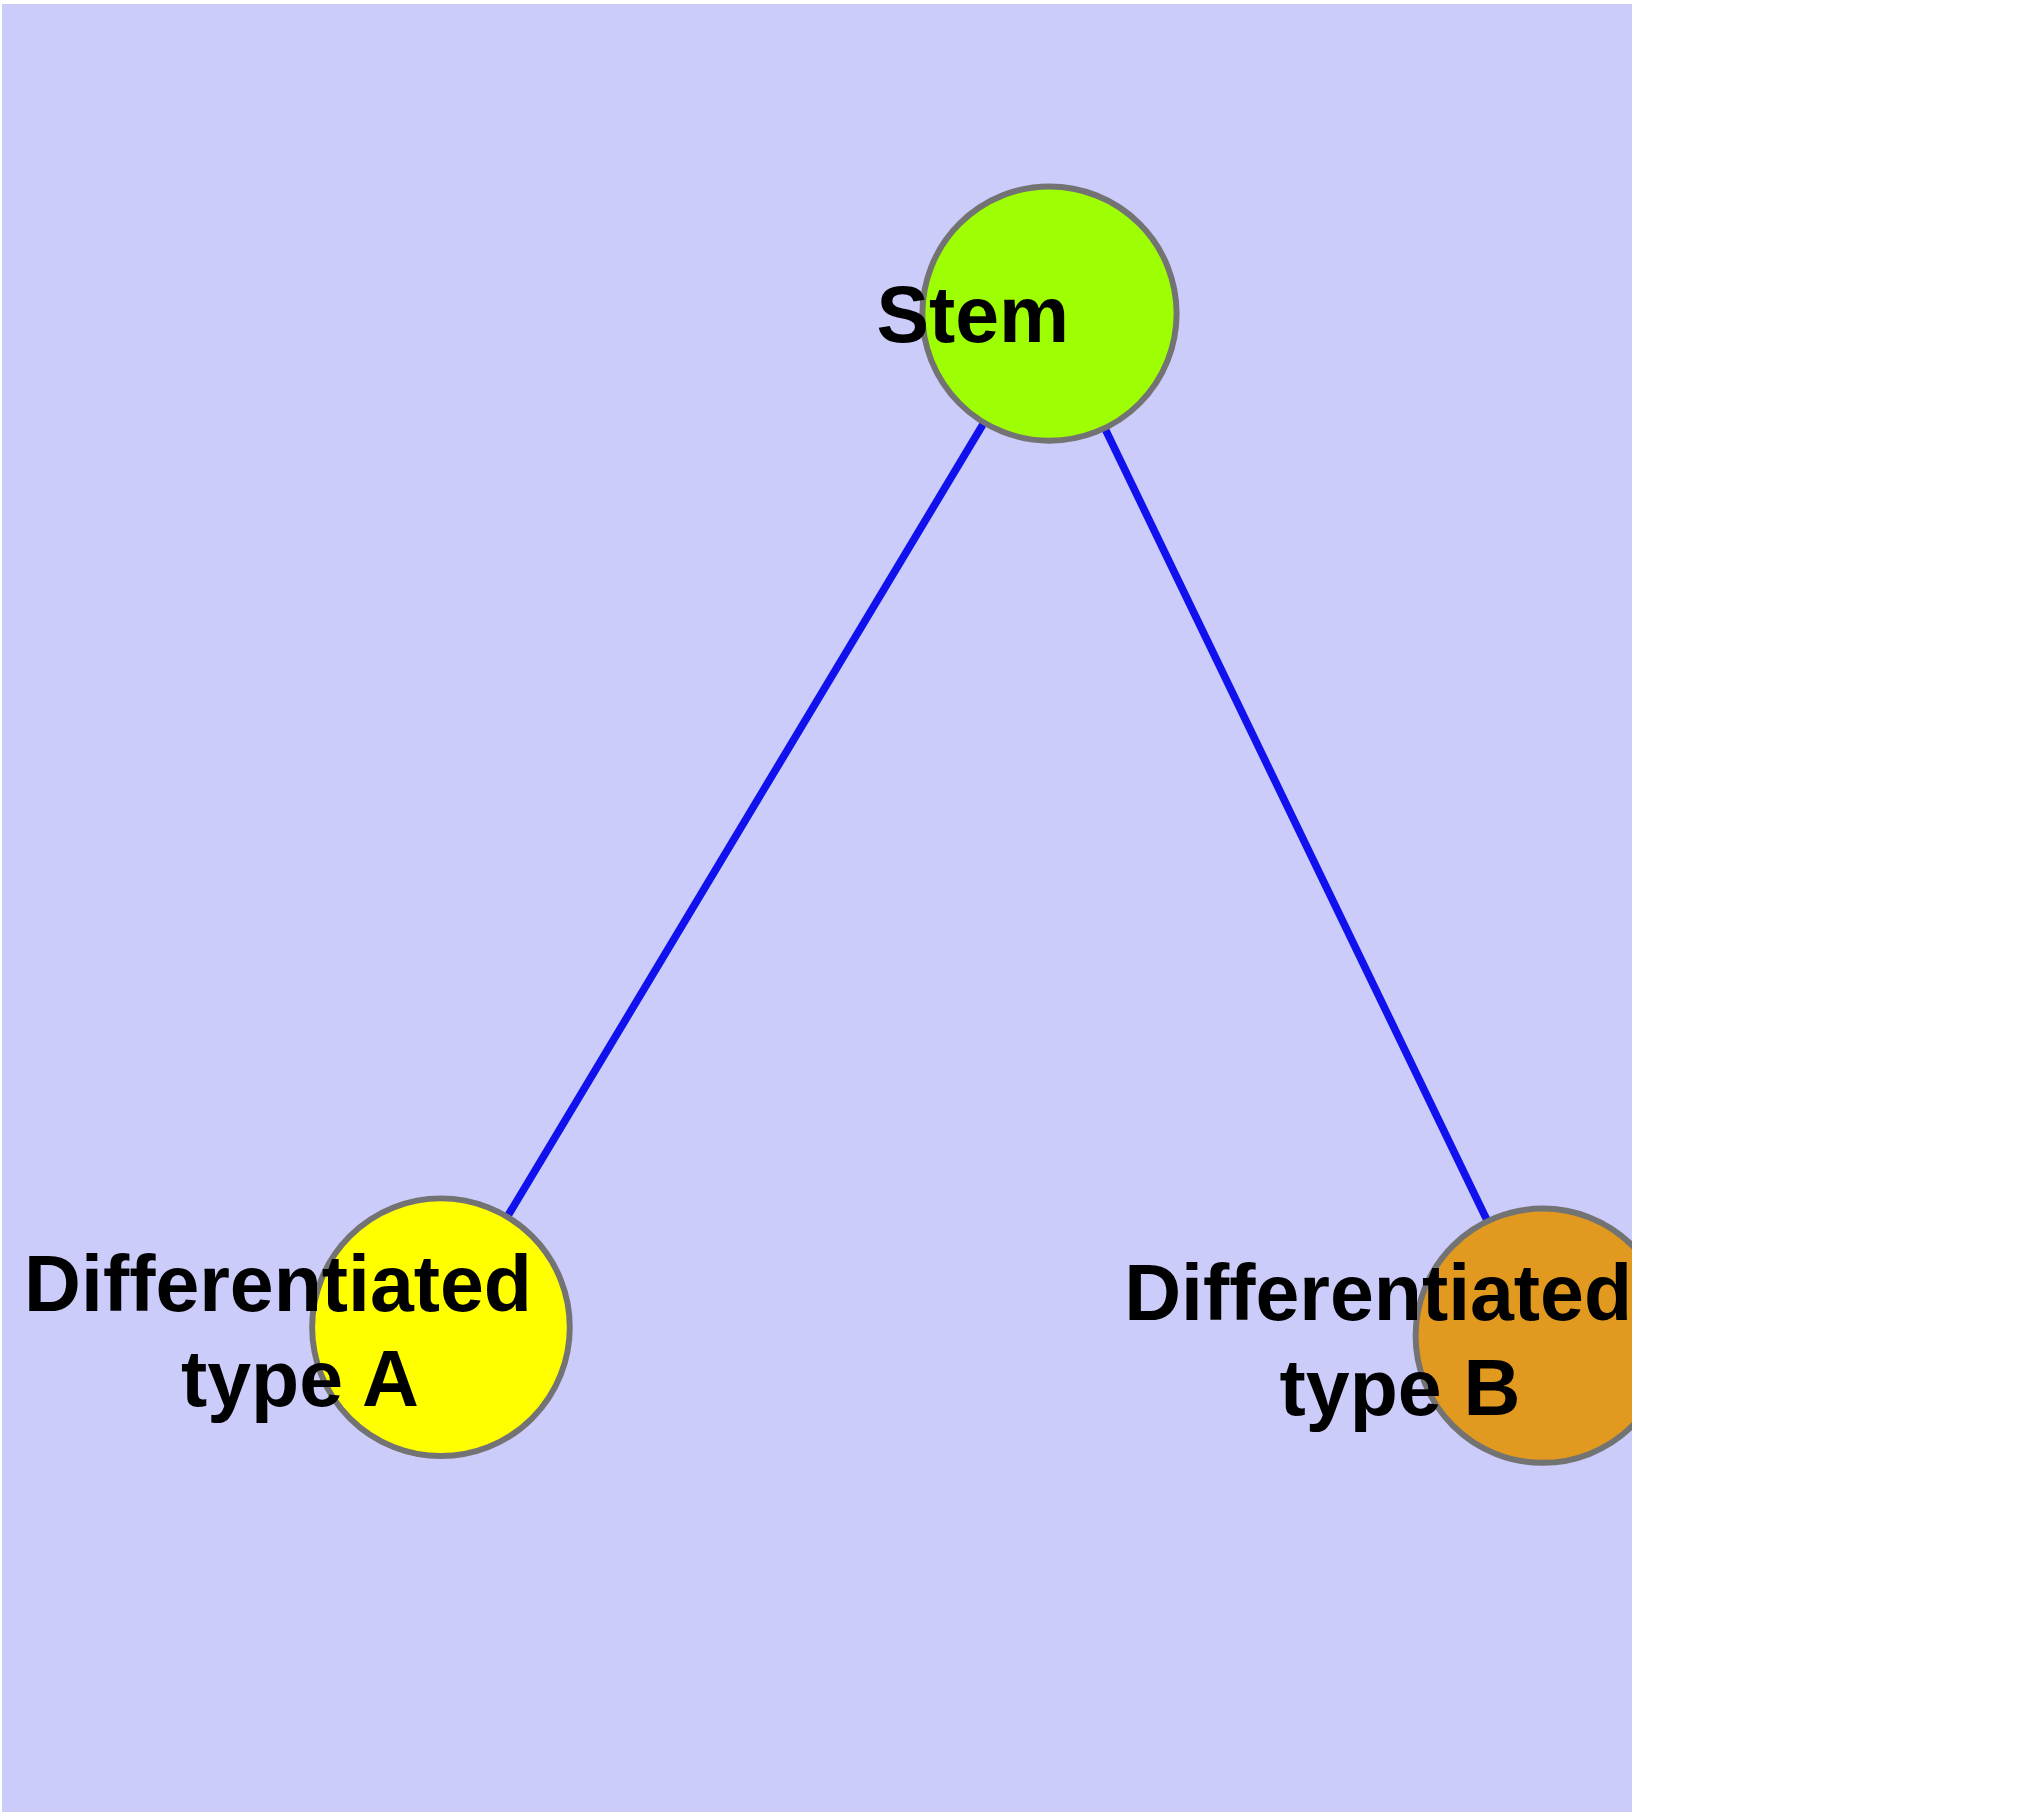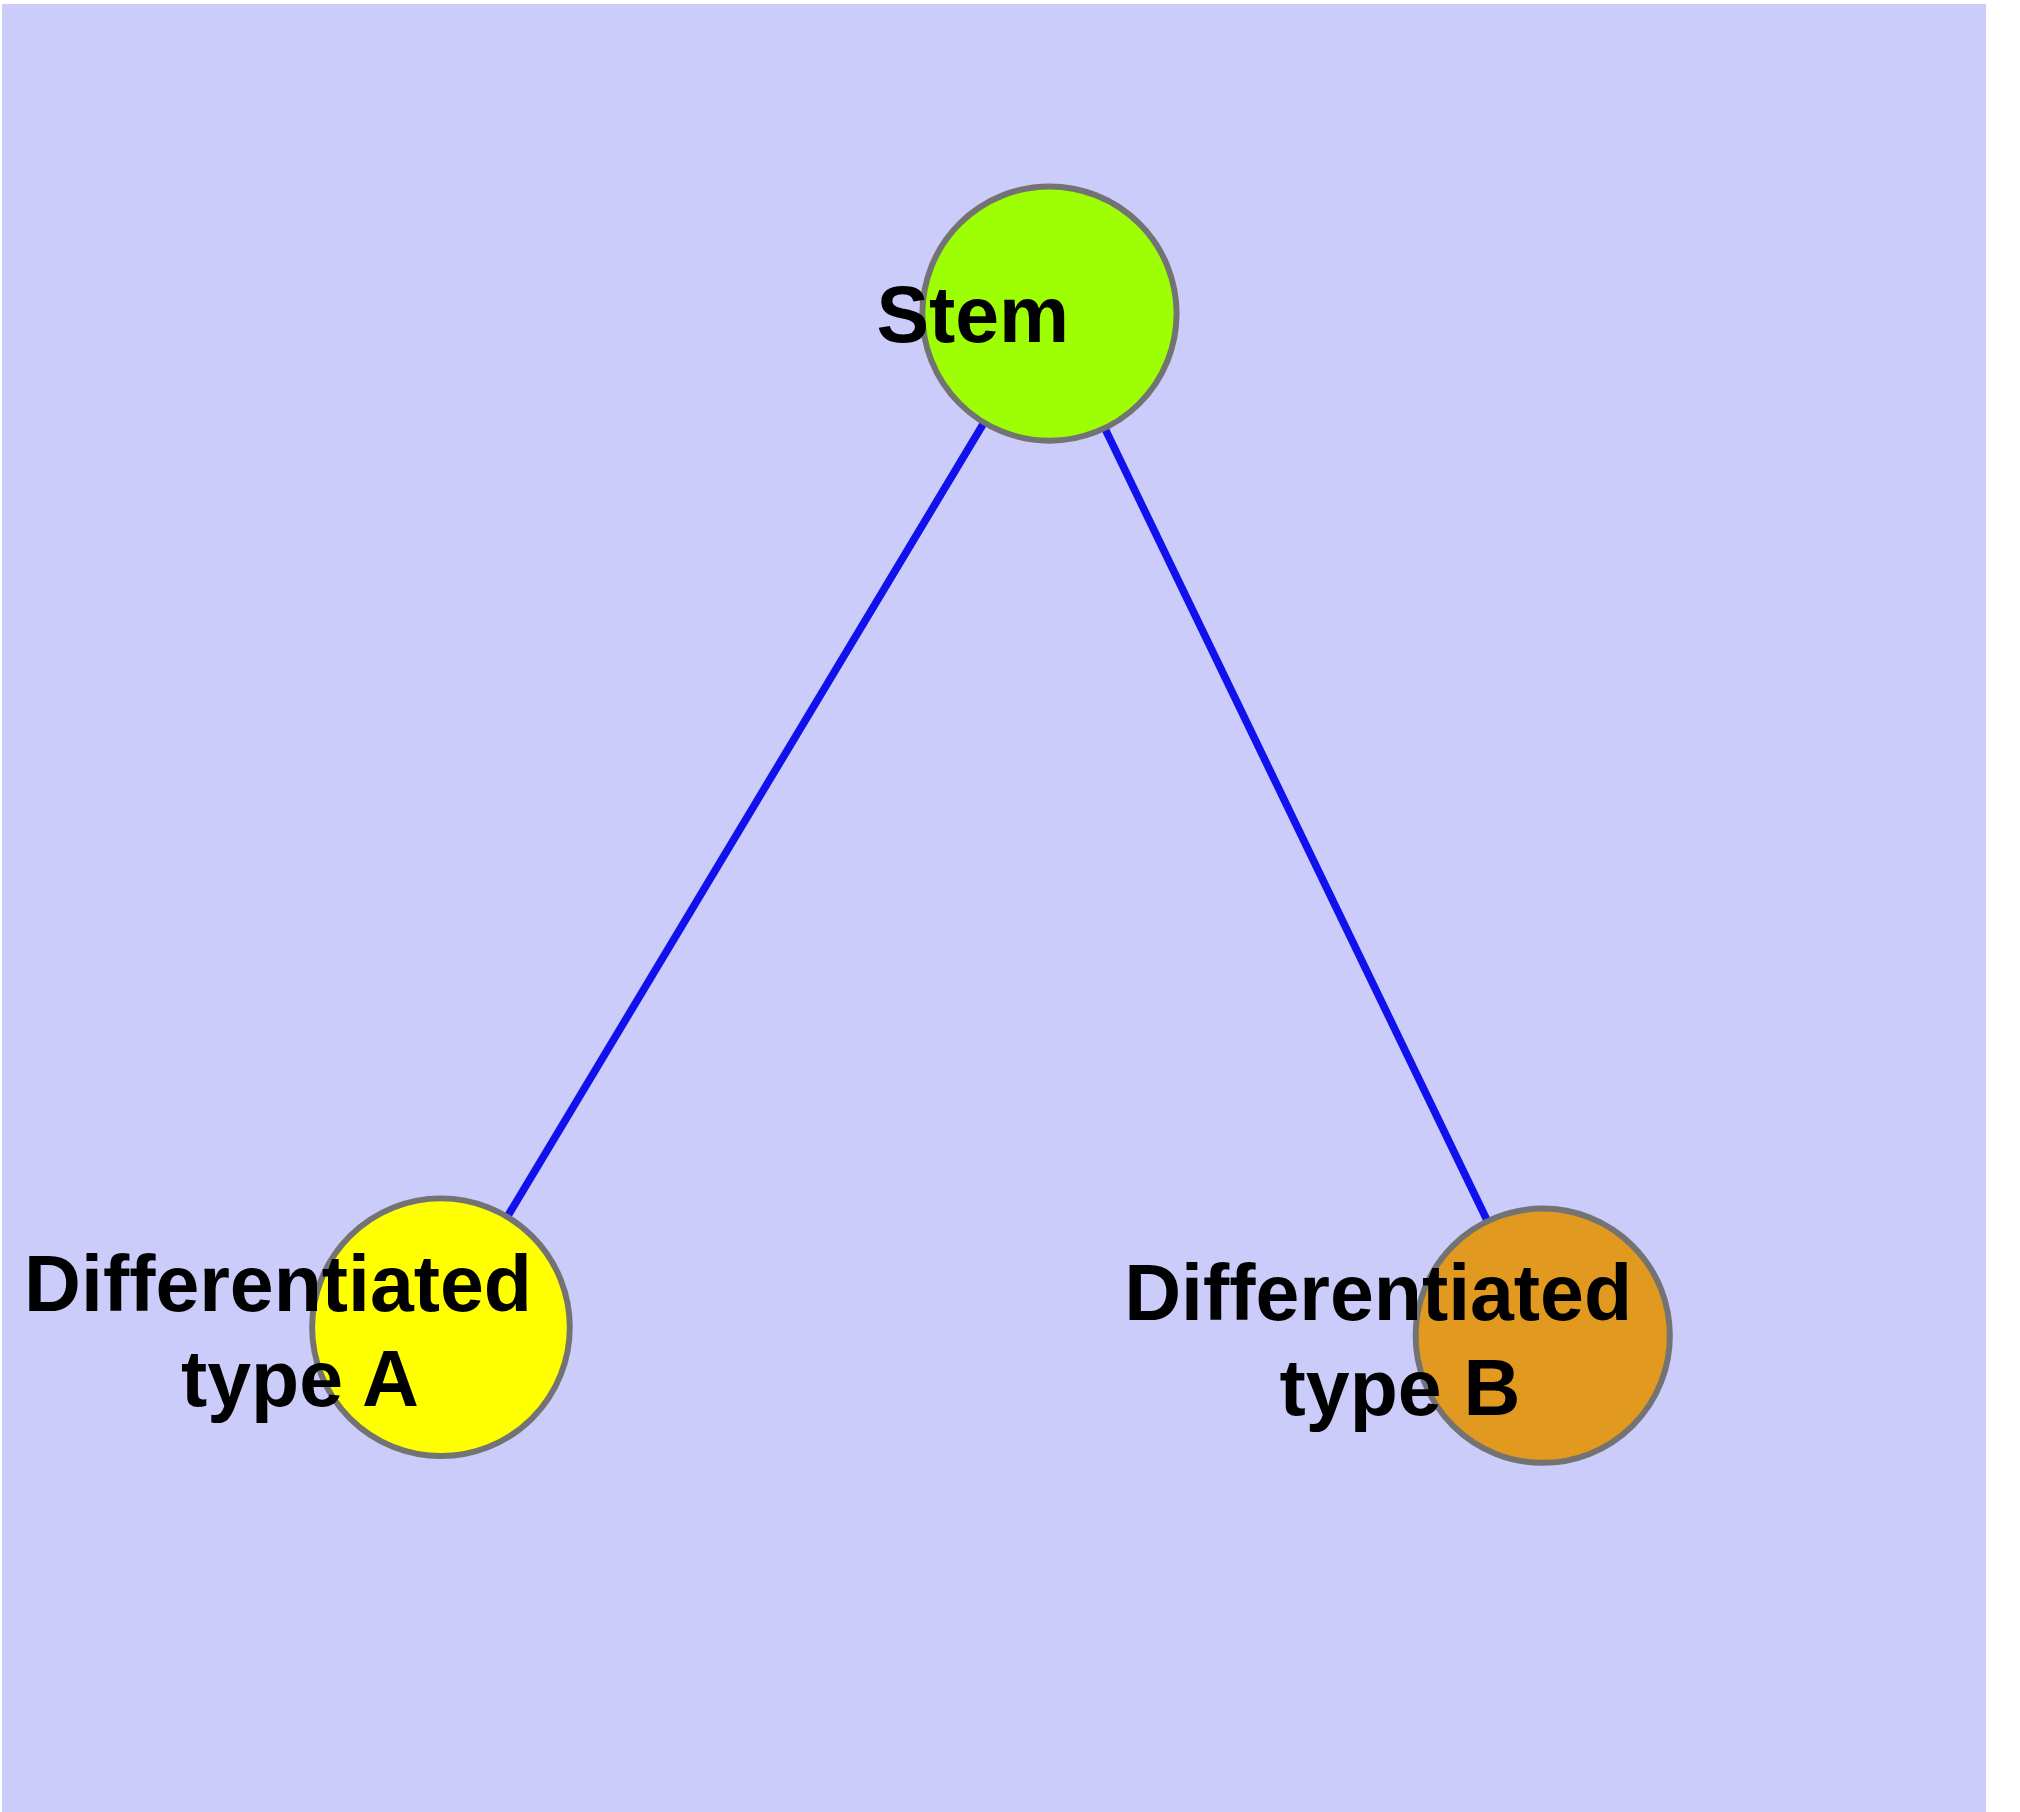--- a/index.html
+++ b/index.html
@@ -3,21 +3,21 @@
 <meta charset="utf-8">
 <title>Cell Differentiation Graph</title>
 <style>
   html, body {
     margin: 0;
     padding: 0;
     background: #ffffff;
   }
   #canvas {
     position: relative;
-    width: 1986px;
+    width: 1632px;
     height: 1812px;
     background: #ffffff;
     overflow: hidden;
     font-family: "Liberation Sans", "DejaVu Sans", sans-serif;
   }
   #plot-area {
     position: absolute;
     left: 1.7px;
     top: 4.2px;
     width: 2019px;

